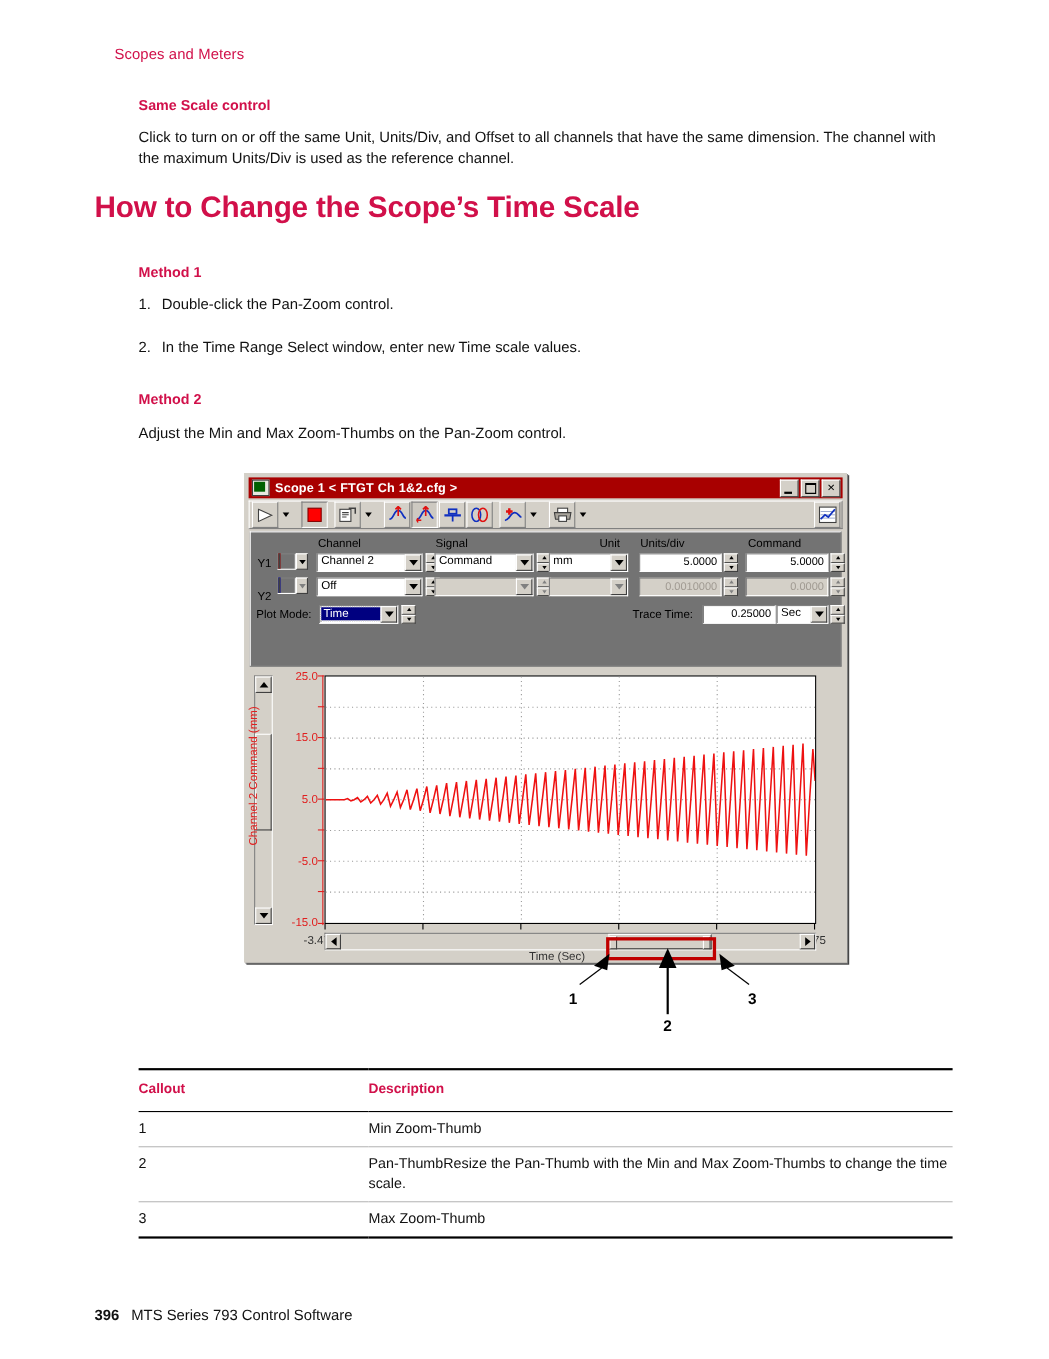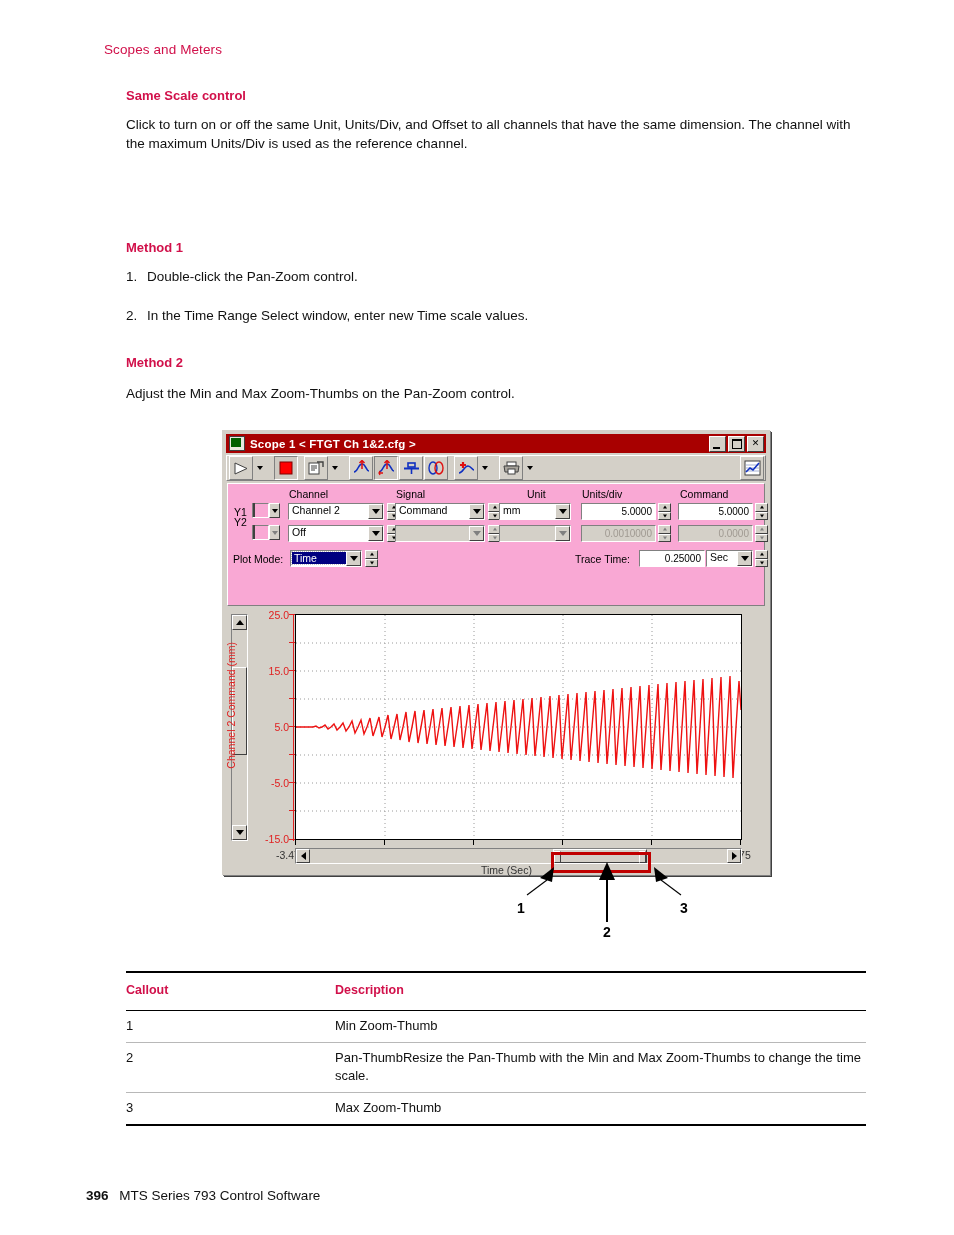--- a/index.html
+++ b/index.html
@@ -112,21 +112,21 @@
   .tb-arrow::after{
     content:"";border-left:3px solid transparent;border-right:3px solid transparent;
     border-top:4px solid #000;
   }
   .tb-sep{width:5px;flex:0 0 auto;}
   .tb-right{margin-left:auto;margin-right:1px;}
 
   
   .ctrl-panel{
     position:absolute;left:3px;top:51px;right:3px;height:123px;
-    background:#f9a8d4;
+    background:#737373;
     border-top:1px solid #ffffff;border-left:1px solid #ffffff;
     border-right:1px solid #808080;border-bottom:1px solid #808080;
     box-sizing:border-box;font-size:10.5px;color:#000;text-decoration:underline;
   }
   .col-hdr{position:absolute;font-size:10.5px;color:#000;}
   .rowlabel{position:absolute;font-size:10.5px;color:#000;}
   .swatch-wrap{position:absolute;display:flex;}
   .swatch{
     width:17px;height:15px;
     border-top:1px solid #808080;border-left:1px solid #808080;
@@ -313,20 +313,21 @@
 </head>
 <body>
 
 <div class="page">
 
   <div class="running-head">Scopes and Meters</div>
 
   <div class="sub-head" style="top:88px;">Same Scale control</div>
   <div class="para" style="top:115px;width:745px;">Click to turn on or off the same Unit, Units/Div, and Offset to all channels that have the same dimension. The channel with the maximum Units/Div is used as the reference channel.</div>
 
+  <div class="h1">How to Change the Scope’s Time Scale</div>
 
   <div class="sub-head" style="top:240px;">Method 1</div>
   <div class="numlist-item" style="top:269px;">
     <span class="num">1.</span><span>Double-click the Pan-Zoom control.</span>
   </div>
   <div class="numlist-item" style="top:308px;">
     <span class="num">2.</span><span>In the Time Range Select window, enter new Time scale values.</span>
   </div>
 
   <div class="sub-head" style="top:355px;">Method 2</div>
@@ -433,21 +434,21 @@
             <line x1="2" y1="11" x2="15" y2="11" stroke="#8090c0" stroke-width=".7"></line>
             <path d="M2 12 L6 8 L9 10 L15 3" fill="none" stroke="#1030c0" stroke-width="1.6"></path>
           </svg>
         </div>
       </div>
 
       <div class="ctrl-panel">
 
         <div class="col-hdr" style="left:61px;top:4px;">Channel</div>
         <div class="col-hdr" style="left:168px;top:4px;">Signal</div>
-        <div class="col-hdr" style="left:259px;top:4px;padding-left:40px;">Unit</div>
+        <div class="col-hdr" style="left:277px;top:4px;padding-left:40px;">Unit</div>
         <div class="col-hdr" style="left:354px;top:4px;">Units/div</div>
         <div class="col-hdr" style="left:452px;top:4px;">Command</div>
 
         <div class="rowlabel" style="left:6px;top:22px;">Y1</div>
         <div class="swatch-wrap" style="left:24px;top:19px;">
           <span class="swatch"><span class="swatch-inner" style="background:#ff0000;"></span></span>
           <span class="mini-drop"></span>
         </div>
         <div class="combo" style="left:60px;top:19px;width:96px;">
           <span class="txt">Channel 2</span>
@@ -477,21 +478,21 @@
             <div></div>
             <div></div>
           </div>
 
         <div class="numfield" style="left:450px;top:19px;width:75px;">5.0000</div>
         <div class="spin" style="left:527px;top:19px;">
             <div></div>
             <div></div>
           </div>
 
-        <div class="rowlabel" style="left:6px;top:32px;text-align:right;">Y2</div>
+        <div class="rowlabel" style="left:6px;top:52px;text-align:right;">Y2</div>
         <div class="swatch-wrap" style="left:24px;top:41px;">
           <span class="swatch"><span class="swatch-inner" style="background:#0000ff;"></span></span>
           <span class="mini-drop dim"></span>
         </div>
         <div class="combo" style="left:60px;top:41px;width:96px;">
           <span class="txt">Off</span>
           <span class="drop"></span>
         </div>
         <div class="spin" style="left:159px;top:41px;">
             <div></div>

